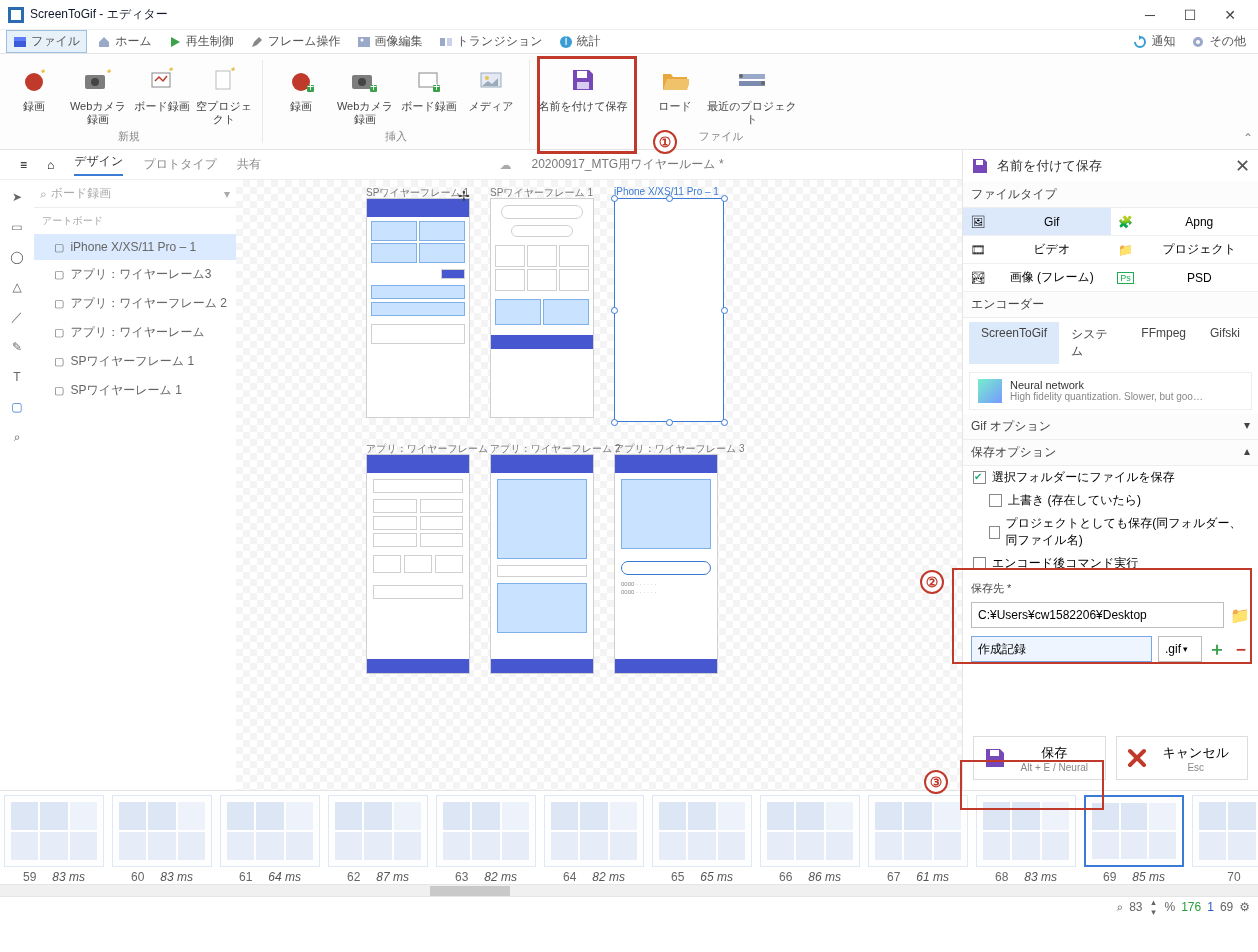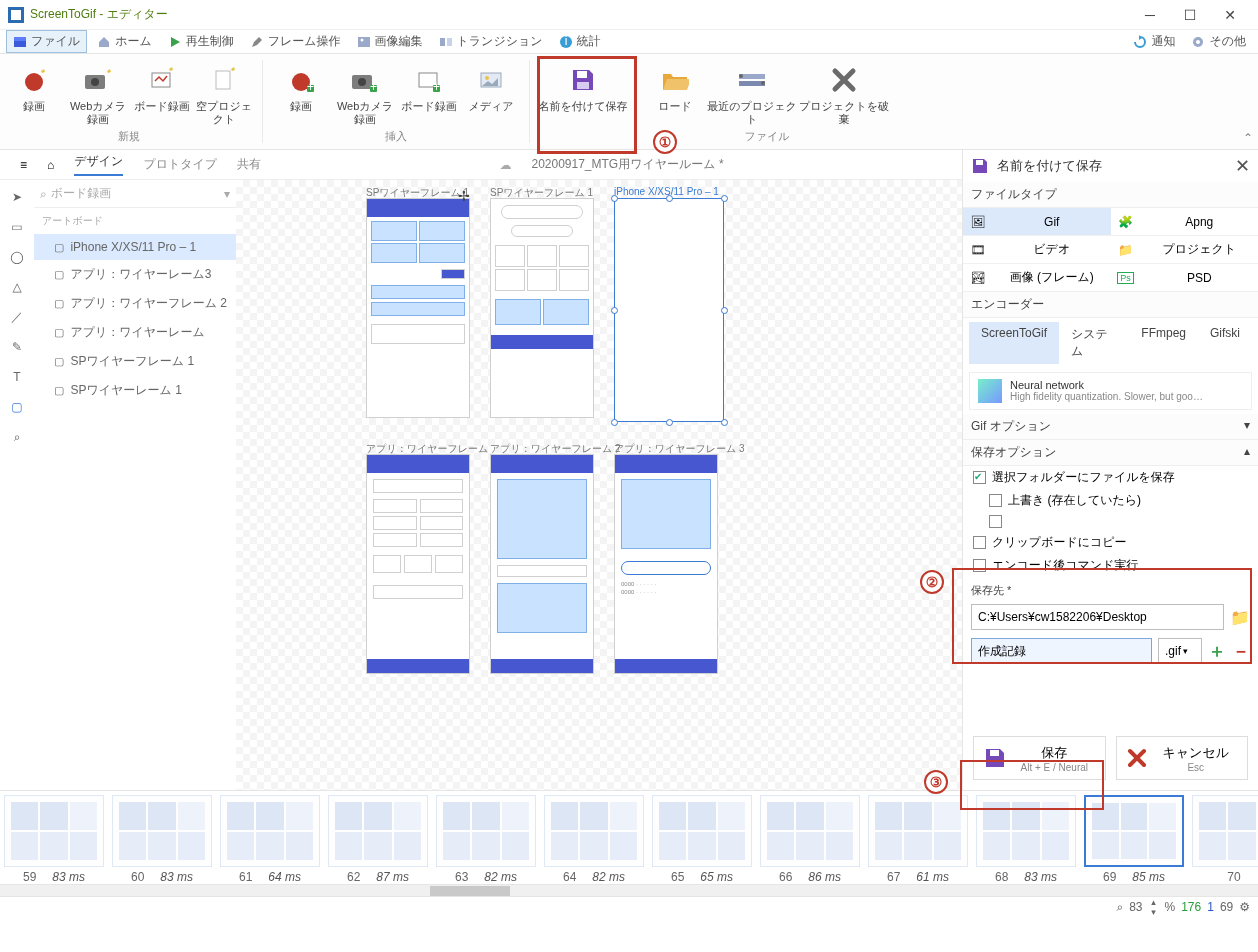--- a/index.html
+++ b/index.html
@@ -1,19 +1,19 @@
 <!DOCTYPE html>
 <html><head>
 <meta charset="utf-8">
 <style>
 * { margin:0; padding:0; box-sizing:border-box; font-family:"Yu Gothic UI","Meiryo",sans-serif; font-size:12px; }
 body { background:#fff; width:1258px; height:952px; overflow:hidden; position:relative; }
 .titlebar { height:30px; display:flex; align-items:center; padding:0 8px; background:#fff; border-bottom:1px solid #eee;}
 .titlebar .ico { width:16px; height:16px; margin-right:6px; display:inline-flex;}
-.titlebar .title { flex:1; color:#4d7c0f;}
+.titlebar .title { flex:1; color:#0f172a;}
 .titlebar .wbtn { width:40px; text-align:center; color:#444; font-size:14px;}
 .menubar { height:24px; display:flex; align-items:center; padding:0 6px; gap:4px; border-bottom:1px solid #e5e5e5;}
 .mi { padding:2px 6px; display:flex; align-items:center; gap:4px; color:#555;}
 .mi.active { background:#e7f1fa; border:1px solid #9dbfe0;}
 .mi .mico { width:14px; height:14px; display:inline-block;}
 .spacer { flex:1;}
 .ribbon { height:96px; display:flex; align-items:stretch; border-bottom:1px solid #e5e5e5; background:#fdfdfd;}
 .rgroup { display:flex; flex-direction:column; align-items:center; padding:4px 4px 2px; position:relative;}
 .rgroup .rbtns { display:flex; gap:2px; flex:1;}
 .rbtn { width:64px; display:flex; flex-direction:column; align-items:center; justify-content:flex-start; padding-top:6px; gap:4px;}
@@ -307,28 +307,20 @@
         <div class="ricon">
             <svg width="30" height="20">
               <rect x="2" y="4" width="26" height="5" fill="#9aa8c9"></rect>
               <rect x="2" y="11" width="26" height="5" fill="#7d8ab0"></rect>
               <circle cx="4" cy="6" r="2" fill="#666"></circle>
               <circle cx="26" cy="13" r="2" fill="#666"></circle>
             </svg>
           </div>
         <div class="rlbl">最近のプロジェクト</div>
       </div>
-      <div class="rbtn" style="width:90px">
-        <div class="ricon">
-            <svg width="26" height="26">
-              <path d="M4 4 L22 22 M22 4 L4 22" stroke="#6b6b6b" stroke-width="5" stroke-linecap="round"></path>
-            </svg>
-          </div>
-        <div class="rlbl">プロジェクトを破棄</div>
-      </div>
     </div>
     <div class="gname">ファイル</div>
   </div>
   <div class="spacer"></div>
   <div style="width:20px;display:flex;align-items:flex-end;justify-content:center;padding-bottom:4px;color:#888">⌃</div>
 </div>
 
 <div class="main">
   <div class="canvas">
 
@@ -542,24 +534,21 @@
     <div class="optrow">
         <span class="chk on"></span>
         <span>選択フォルダーにファイルを保存</span>
       </div>
     <div class="optrow" style="padding-left:26px">
         <span class="chk"></span>
         <span>上書き (存在していたら)</span>
       </div>
     <div class="optrow" style="padding-left:26px">
         <span class="chk"></span>
-      </div>
-    <div class="optrow">
-        <span class="chk"></span>
-        <span>クリップボードにコピー</span>
+        <span>プロジェクトとしても保存(同フォルダー、同ファイル名)</span>
       </div>
     <div class="optrow">
         <span class="chk"></span>
         <span>エンコード後コマンド実行</span>
       </div>
 
     <div style="padding:6px 8px 2px;font-size:11px;color:#444">保存先 *</div>
     <div class="saverow">
       <input class="input" style="flex: 1 1 0%;" value="C:¥Users¥cw1582206¥Desktop">
       <span style="color:#e8a83b;font-size:16px">📁</span>

